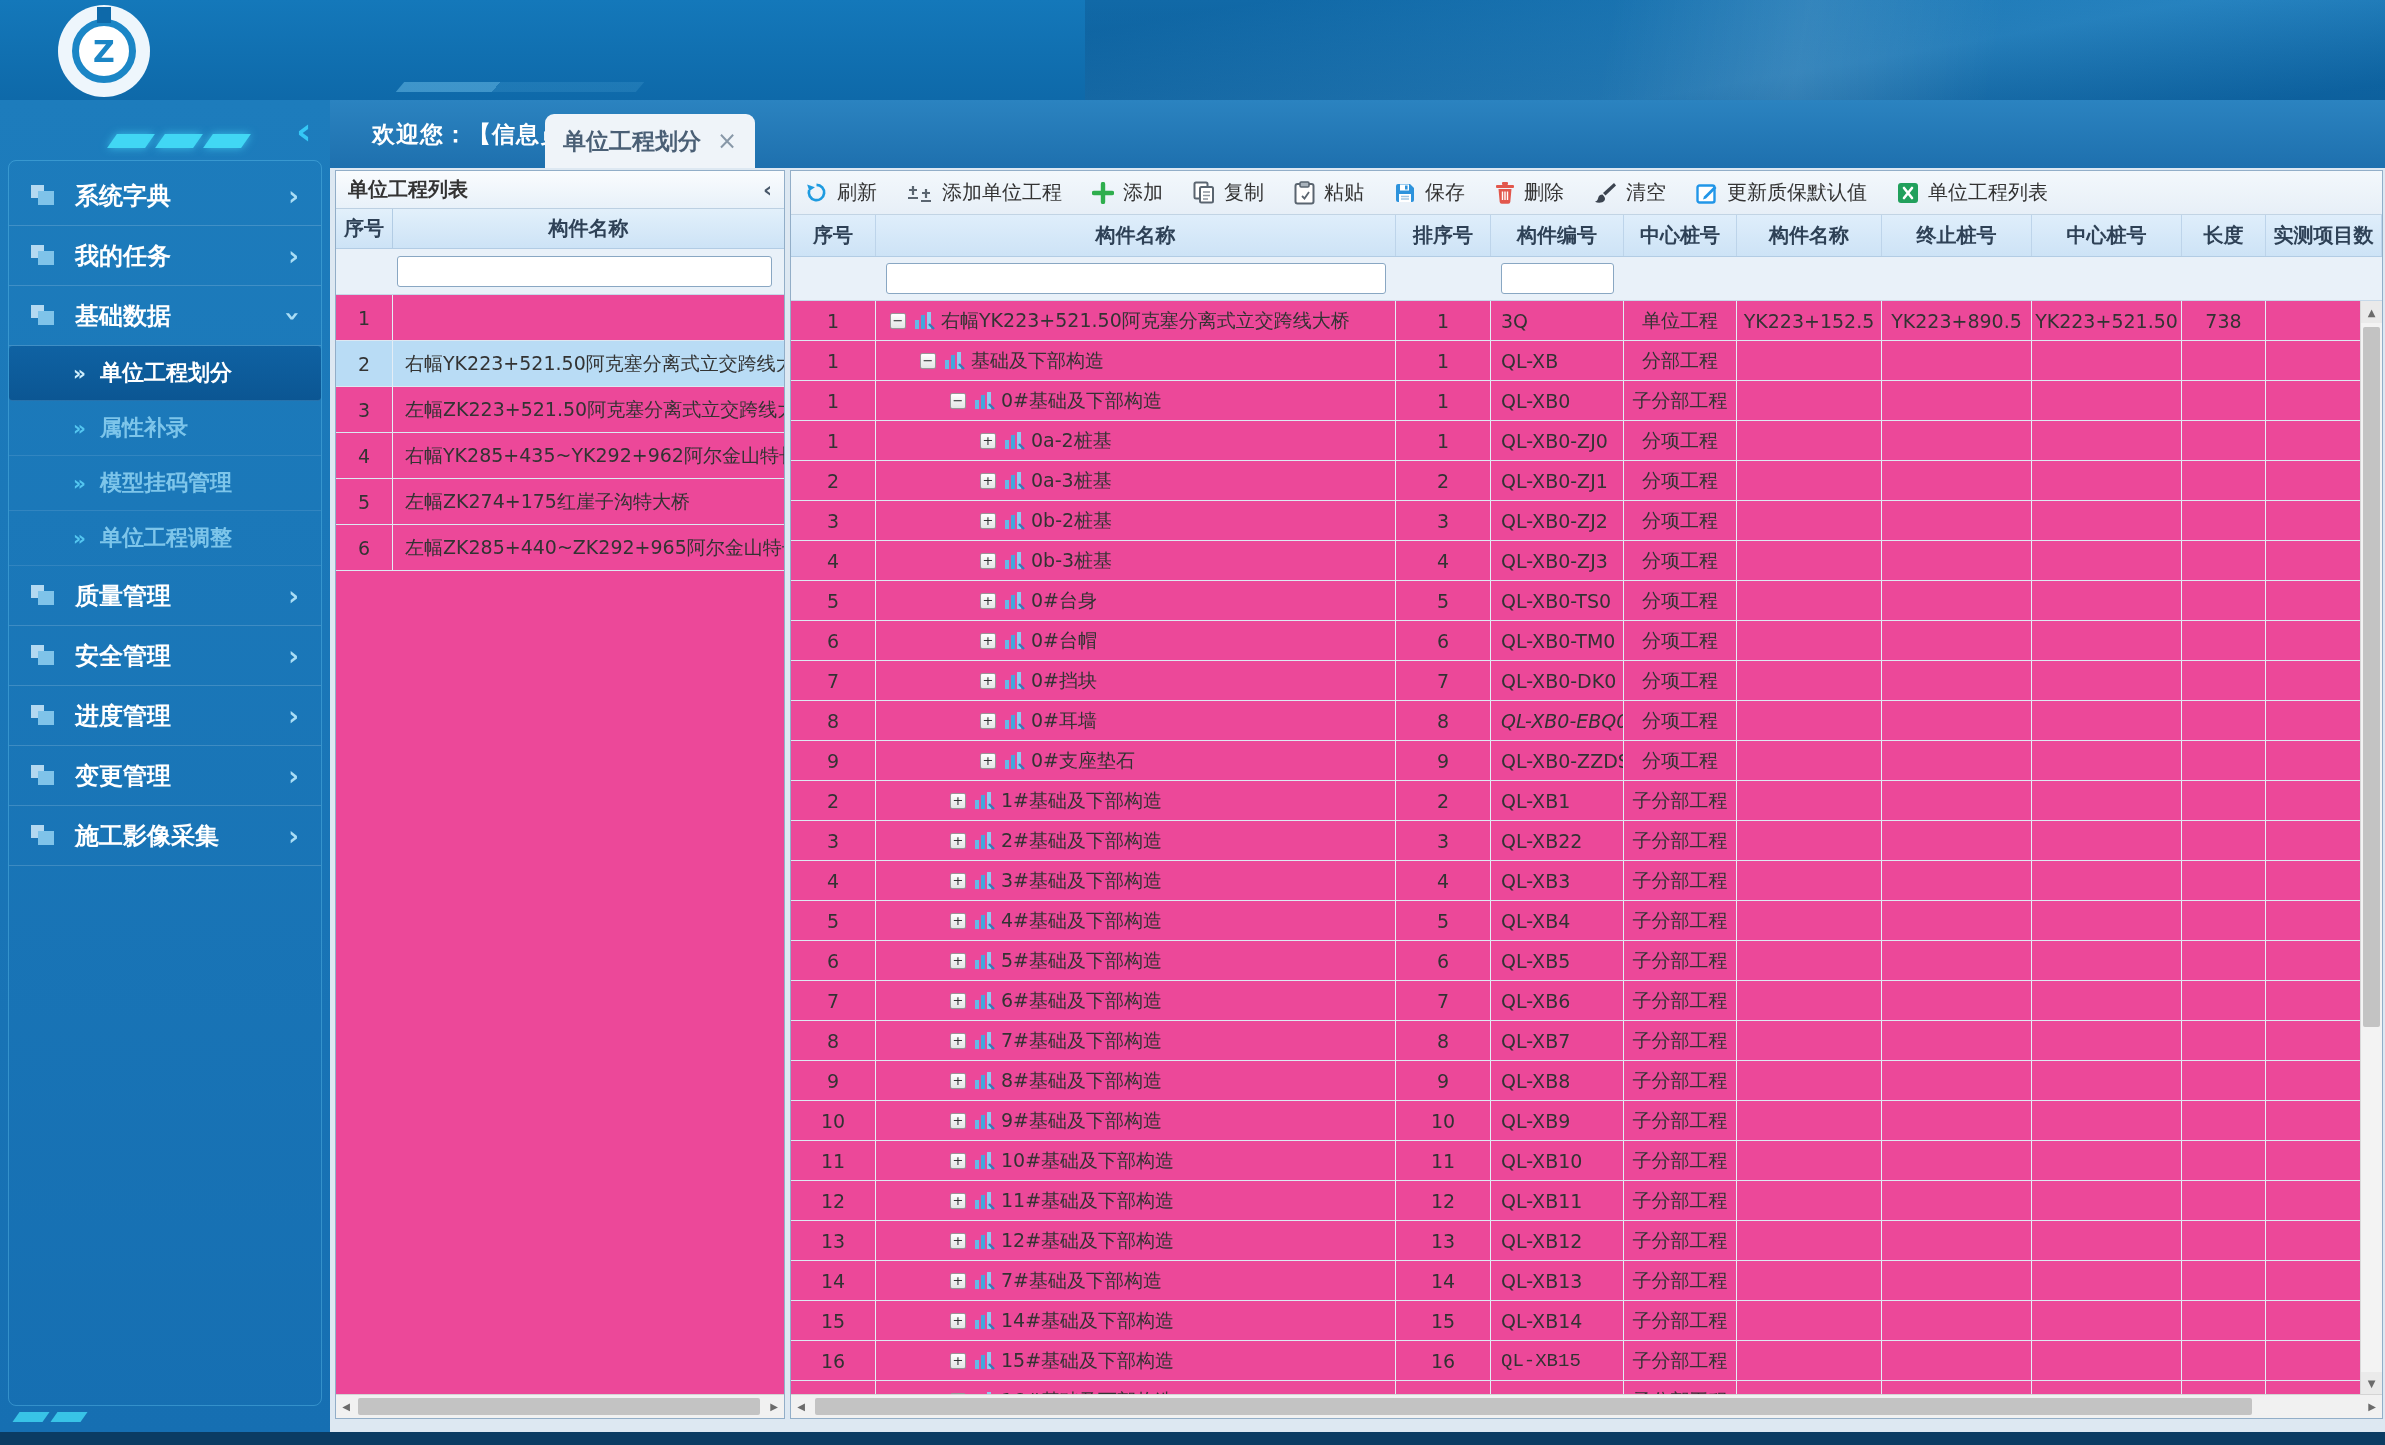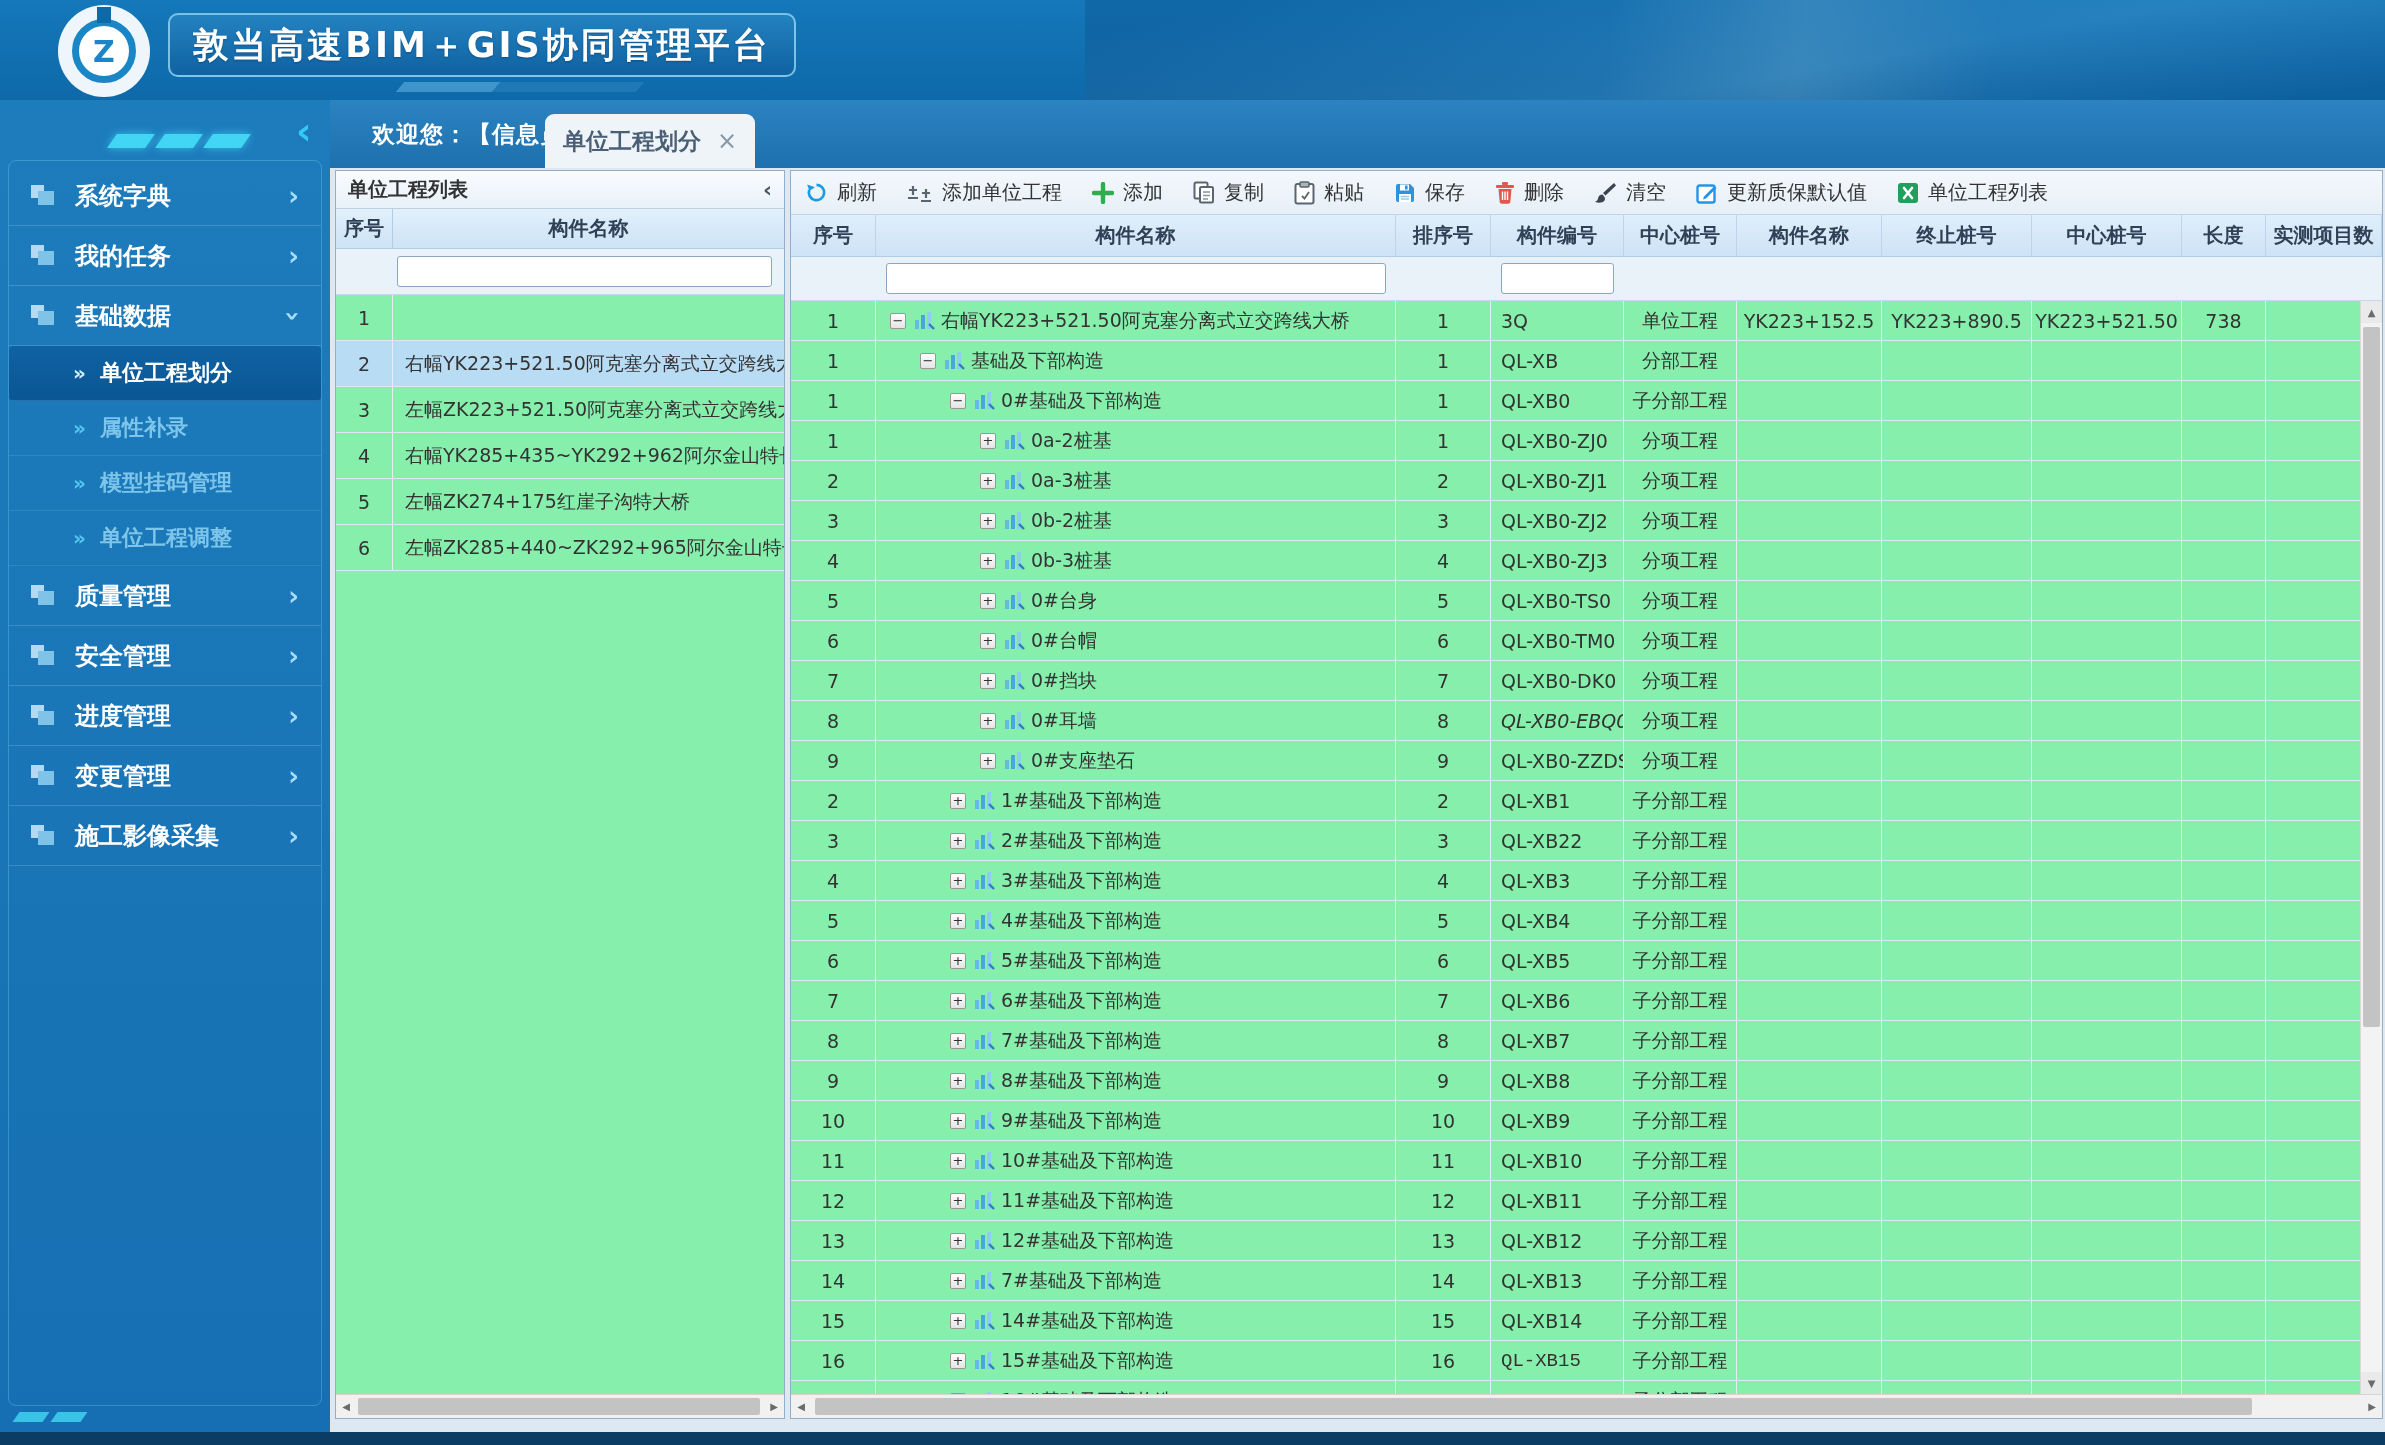--- a/index.html
+++ b/index.html
@@ -63,21 +63,21 @@
     border-bottom:1px solid rgba(255,255,255,.10); color:rgba(150,216,246,.8);
     font-size:22px; font-weight:600; }
   .smi .bullet { color:#54c6f0; font-size:20px; margin-right:14px; font-weight:bold; }
   .smi.active { background:linear-gradient(180deg,#0f62a3,#0b5693); color:#fff; border-radius:4px; }
   .smi.active .bullet { color:#cfeffd; }
   .side-bottom-deco { position:absolute; left:16px; bottom:10px; display:flex; gap:8px; }
   .side-bottom-deco span { width:30px; height:10px; background:#3ed2f0; transform:skewX(-35deg); opacity:.85; }
 
   
   .workspace { position:absolute; left:330px; top:168px; width:2055px; height:1264px; }
-  .panel { position:absolute; background:#86efac; border:1px solid #92aec8; }
+  .panel { position:absolute; background:#ec4899; border:1px solid #92aec8; }
   .left-panel  { left:5px;  top:2px; width:450px;  height:1249px; }
   .main-panel  { left:460px; top:2px; width:1593px; height:1249px; }
 
   
   .lp-title { height:38px; background:linear-gradient(180deg,#fafcfe,#e8f1f9);
     border-bottom:1px solid #bcd0e2; display:flex; align-items:center; padding:0 12px;
     font-size:20px; font-weight:bold; color:#333; }
   .lp-title .collapse { margin-left:auto; color:#49586a; font-size:22px; font-weight:bold; }
   .lp-head { height:40px; display:flex; background:linear-gradient(180deg,#e2f0fb,#cde3f6);
     border-bottom:1px solid #b2cce4; font-size:20px; font-weight:bold; color:#2e4156; }
@@ -143,21 +143,20 @@
 </style>
 </head>
 <body>
 
 <div class="app-header">
   <div class="photo"></div>
   <div class="logo">
     <div class="inner">Z</div>
     <div class="notch"></div>
   </div>
-  <div class="title-box">敦当高速BIM＋GIS协同管理平台</div>
   <div class="title-deco"></div>
 </div>
 
 <div class="tabbar">
   <div class="welcome">欢迎您：【信息员】</div>
   <div class="tab-active">
     <span class="lbl">单位工程划分</span>
     <span class="x">×</span>
   </div>
 </div>

